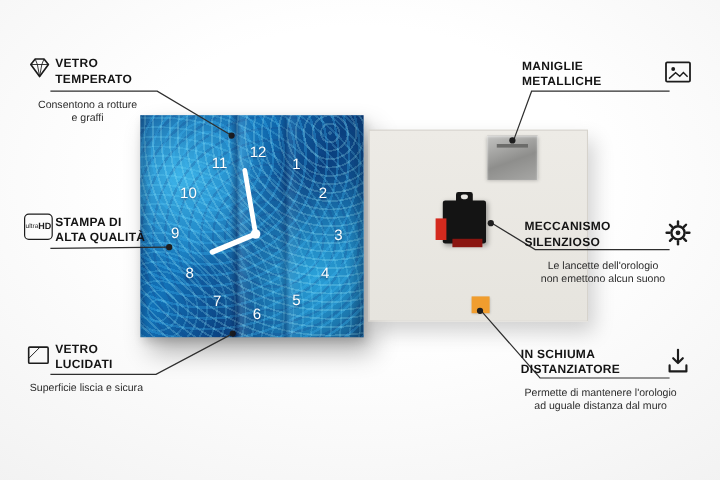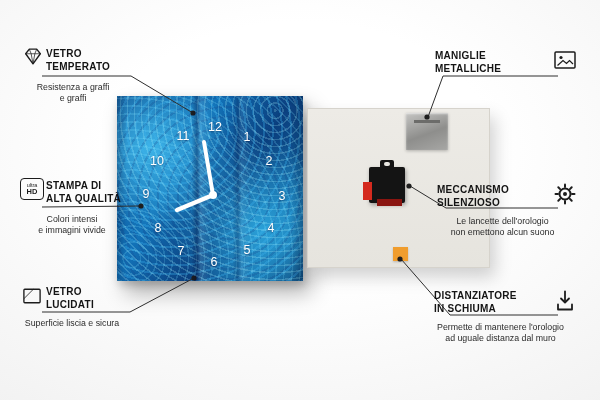--- a/index.html
+++ b/index.html
@@ -10,21 +10,21 @@
     -webkit-font-smoothing:antialiased;
   }
   
   .callout{position:absolute;}
   .callout .title{position:absolute;font-weight:bold;font-size:10px;line-height:12.5px;
     color:#141414;letter-spacing:.25px;}
   .callout .desc{position:absolute;font-size:8.8px;line-height:11px;text-align:center;color:#2b2b2b;}
   .title span,.desc span{display:block;}
   .icon{position:absolute;display:flex;align-items:center;justify-content:center;}
   .uhd{box-sizing:border-box;border:1.6px solid #1c1c1c;border-radius:4px;
-    display:flex;flex-direction:column;align-items:center;justify-content:center;color:#1c1c1c;}
+    display:flex;flex-direction:row;align-items:center;justify-content:center;color:#1c1c1c;}
   .uhd .u{font-size:5.5px;line-height:6px;}
   .uhd .h{font-size:7.5px;font-weight:bold;line-height:8px;}
   
   .connectors{position:absolute;left:0;top:0;width:600px;height:400px;pointer-events:none;}
   
   .clock-front{
     position:absolute;left:117px;top:96px;width:186px;height:185px;
     box-shadow:8px 12px 20px rgba(0,0,0,.30), 2px 4px 8px rgba(0,0,0,.18);
     background:
       repeating-radial-gradient(circle at 85% 8%, rgba(170,245,255,.22) 0 1.5px, rgba(0,40,90,0) 1.5px 7px),
@@ -128,37 +128,33 @@
           <path d="M4 7 L8 2 H16 L20 7 L12 18 Z"></path>
           <path d="M4 7 H20 M8 2 L10 7 L12 18 M16 2 L14 7 L12 18" stroke-width="0.8"></path>
         </g>
       </svg>
     </span>
     <div class="title" style="left:38px;top:4px;width:88px">
       <span>VETRO</span>
       <span>TEMPERATO</span>
     </div>
     <div class="desc" style="left:0;top:38px;width:130px">
-      <span>Resistenza a graffi</span>
+      <span>Consentono a rotture</span>
       <span>e graffi</span>
     </div>
   </div>
 
   <div class="callout" style="left:6px;top:176px;width:132px;height:70px">
     <span class="icon uhd" style="left:14px;top:2px;width:24px;height:22px">
       <span class="u">ultra</span>
       <span class="h">HD</span>
     </span>
     <div class="title" style="left:40px;top:4px;width:90px">
       <span>STAMPA DI</span>
       <span>ALTA QUALITÀ</span>
-    </div>
-    <div class="desc" style="left:0;top:38px;width:132px">
-      <span>Colori intensi</span>
-      <span>e immagini vivide</span>
     </div>
   </div>
 
   <div class="callout" style="left:6px;top:284px;width:132px;height:60px">
     <span class="icon" style="left:16px;top:3px;width:20px;height:18px">
       <svg viewBox="0 0 22 20" width="20" height="18">
         <rect x="2" y="2.5" width="18" height="15" fill="none" stroke="#1c1c1c" stroke-width="1.5" rx="1"></rect>
         <path d="M2 13 L12.5 2.5" stroke="#1c1c1c" stroke-width="0.9" fill="none"></path>
       </svg>
     </span>
@@ -216,22 +212,22 @@
     <span class="icon" style="left:135px;top:3px;width:24px;height:24px">
       <svg viewBox="0 0 24 24" width="24" height="24">
         <g stroke="#1c1c1c" stroke-width="1.8" fill="none" stroke-linecap="round" stroke-linejoin="round">
           <line x1="12" y1="2.5" x2="12" y2="12.5"></line>
           <path d="M8 9.5 L12 13.5 L16 9.5"></path>
           <path d="M5 15.5 v5 h14 v-5"></path>
         </g>
       </svg>
     </span>
     <div class="title" style="left:16px;top:4px;width:116px">
+      <span>IN SCHIUMA</span>
       <span>DISTANZIATORE</span>
-      <span>IN SCHIUMA</span>
     </div>
     <div class="desc" style="left:0;top:36px;width:165px">
       <span>Permette di mantenere l'orologio</span>
       <span>ad uguale distanza dal muro</span>
     </div>
   </div>
 
 </div>
 
 </body></html>

